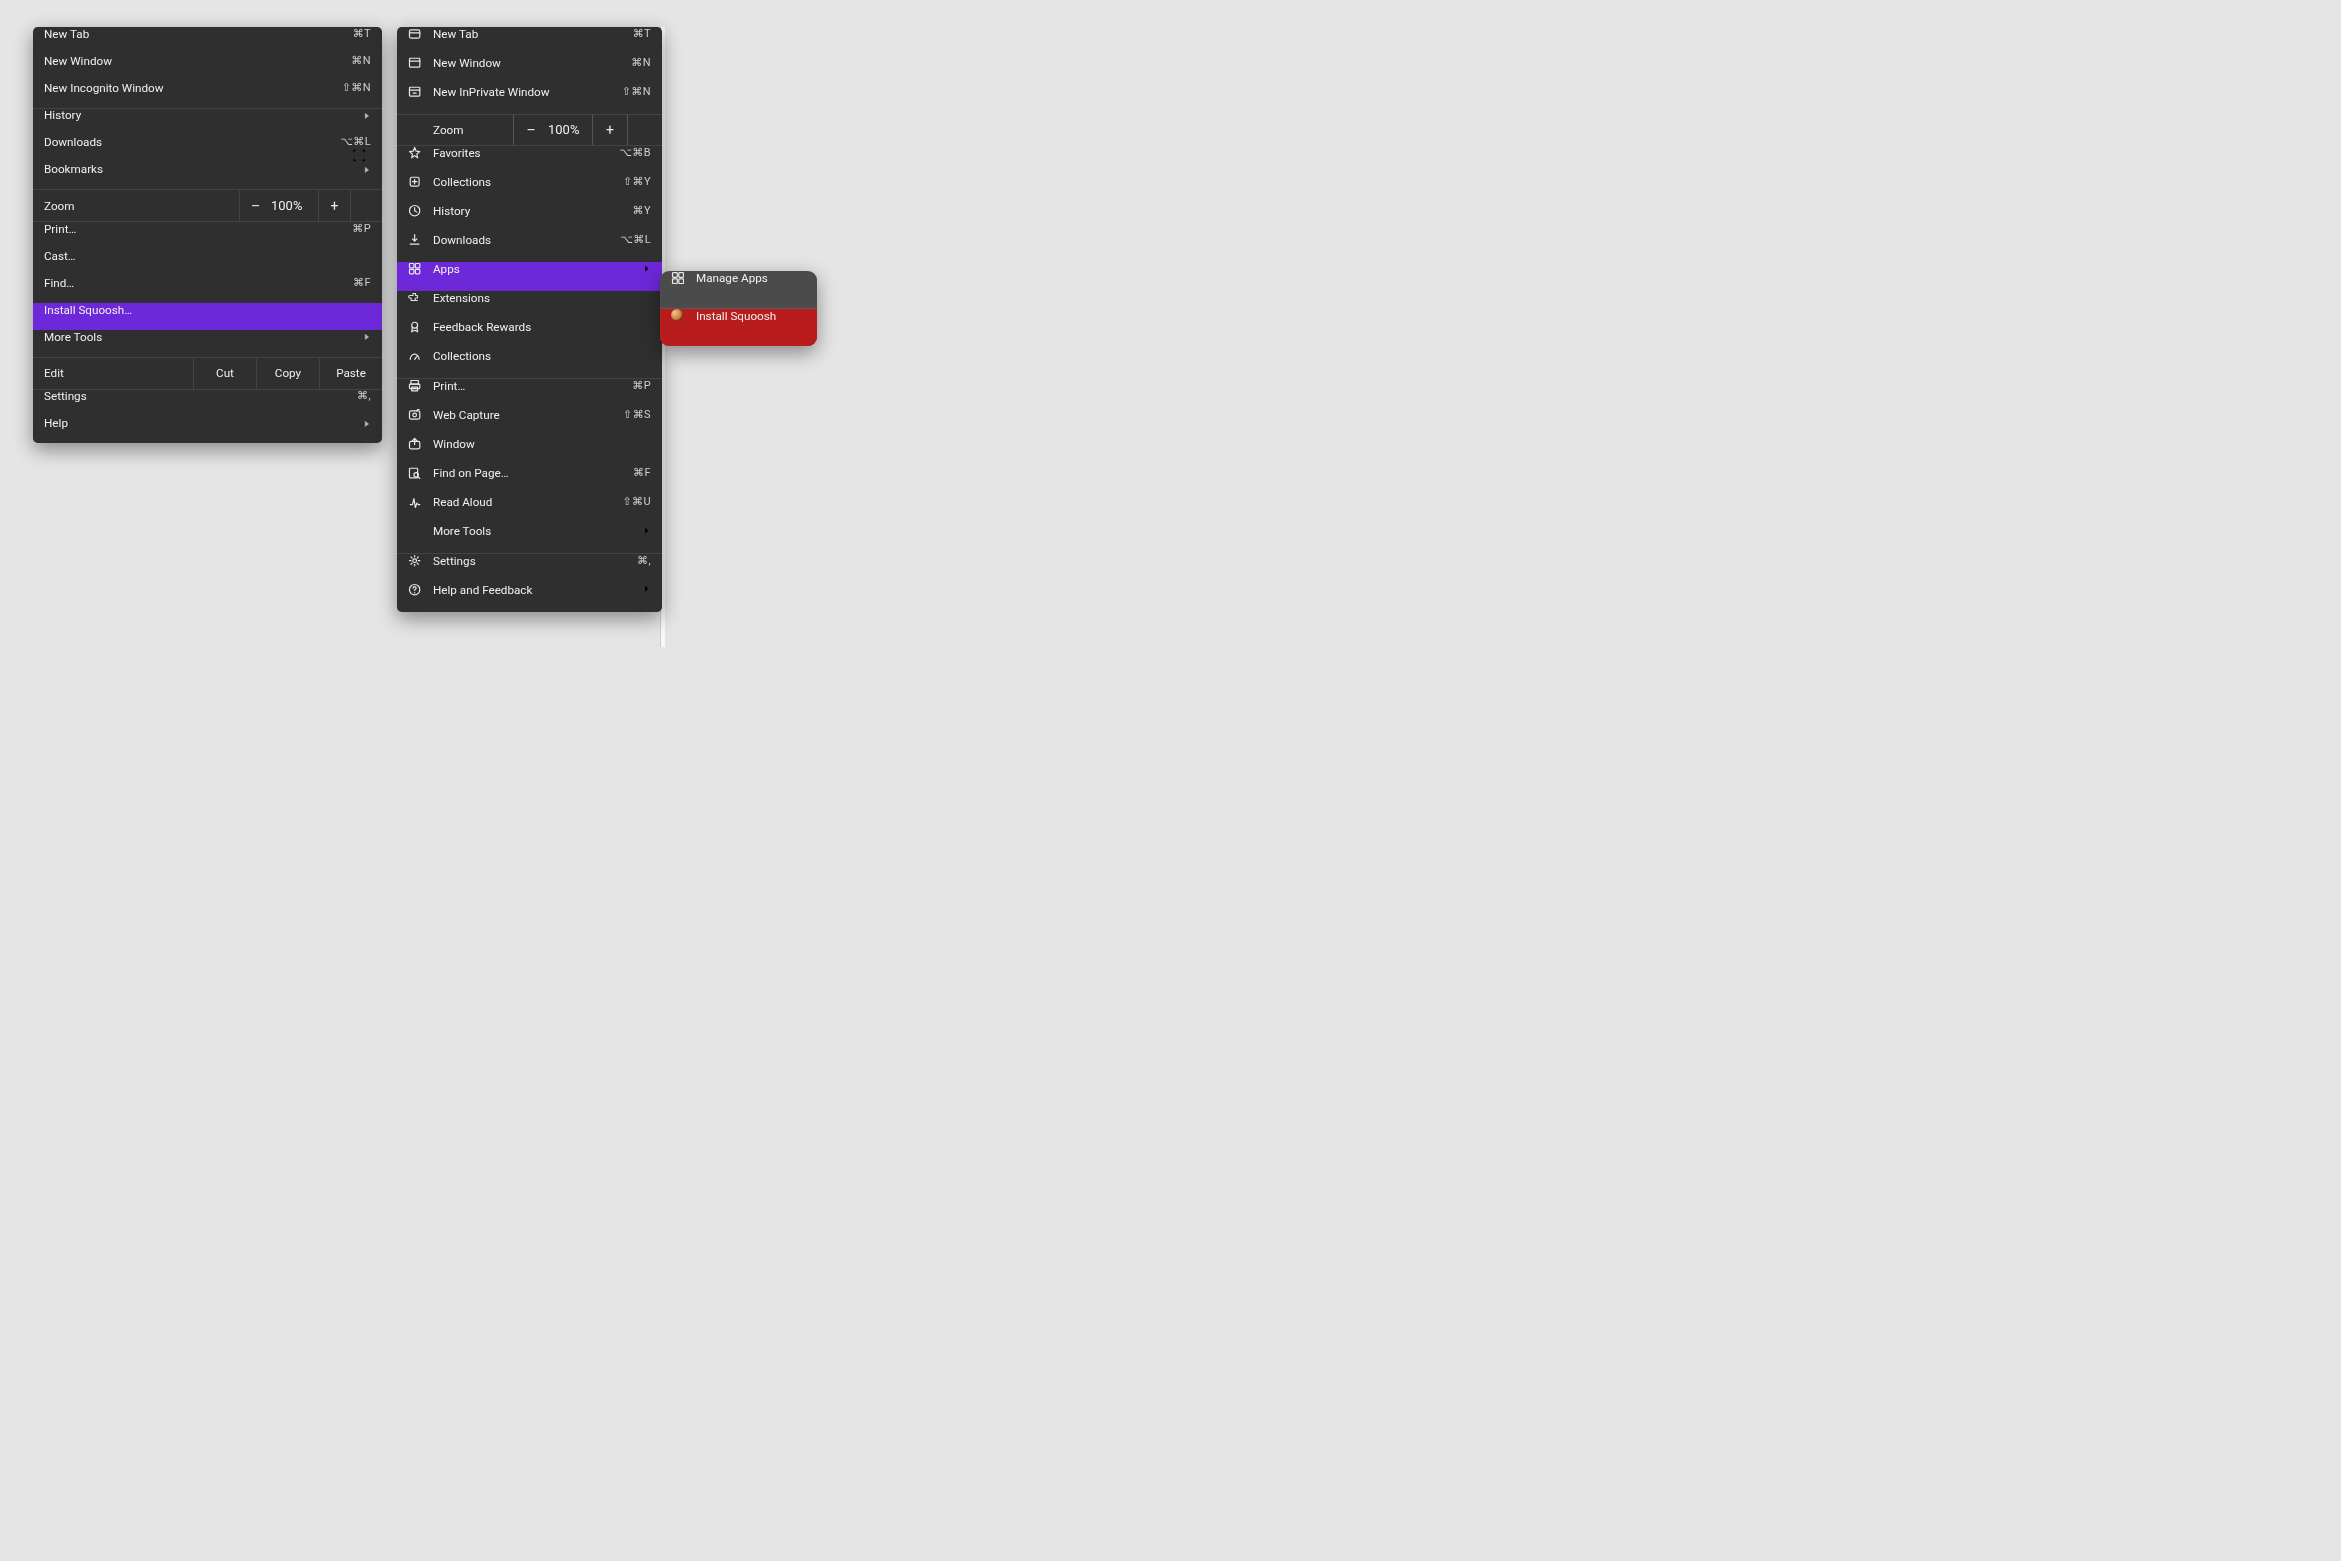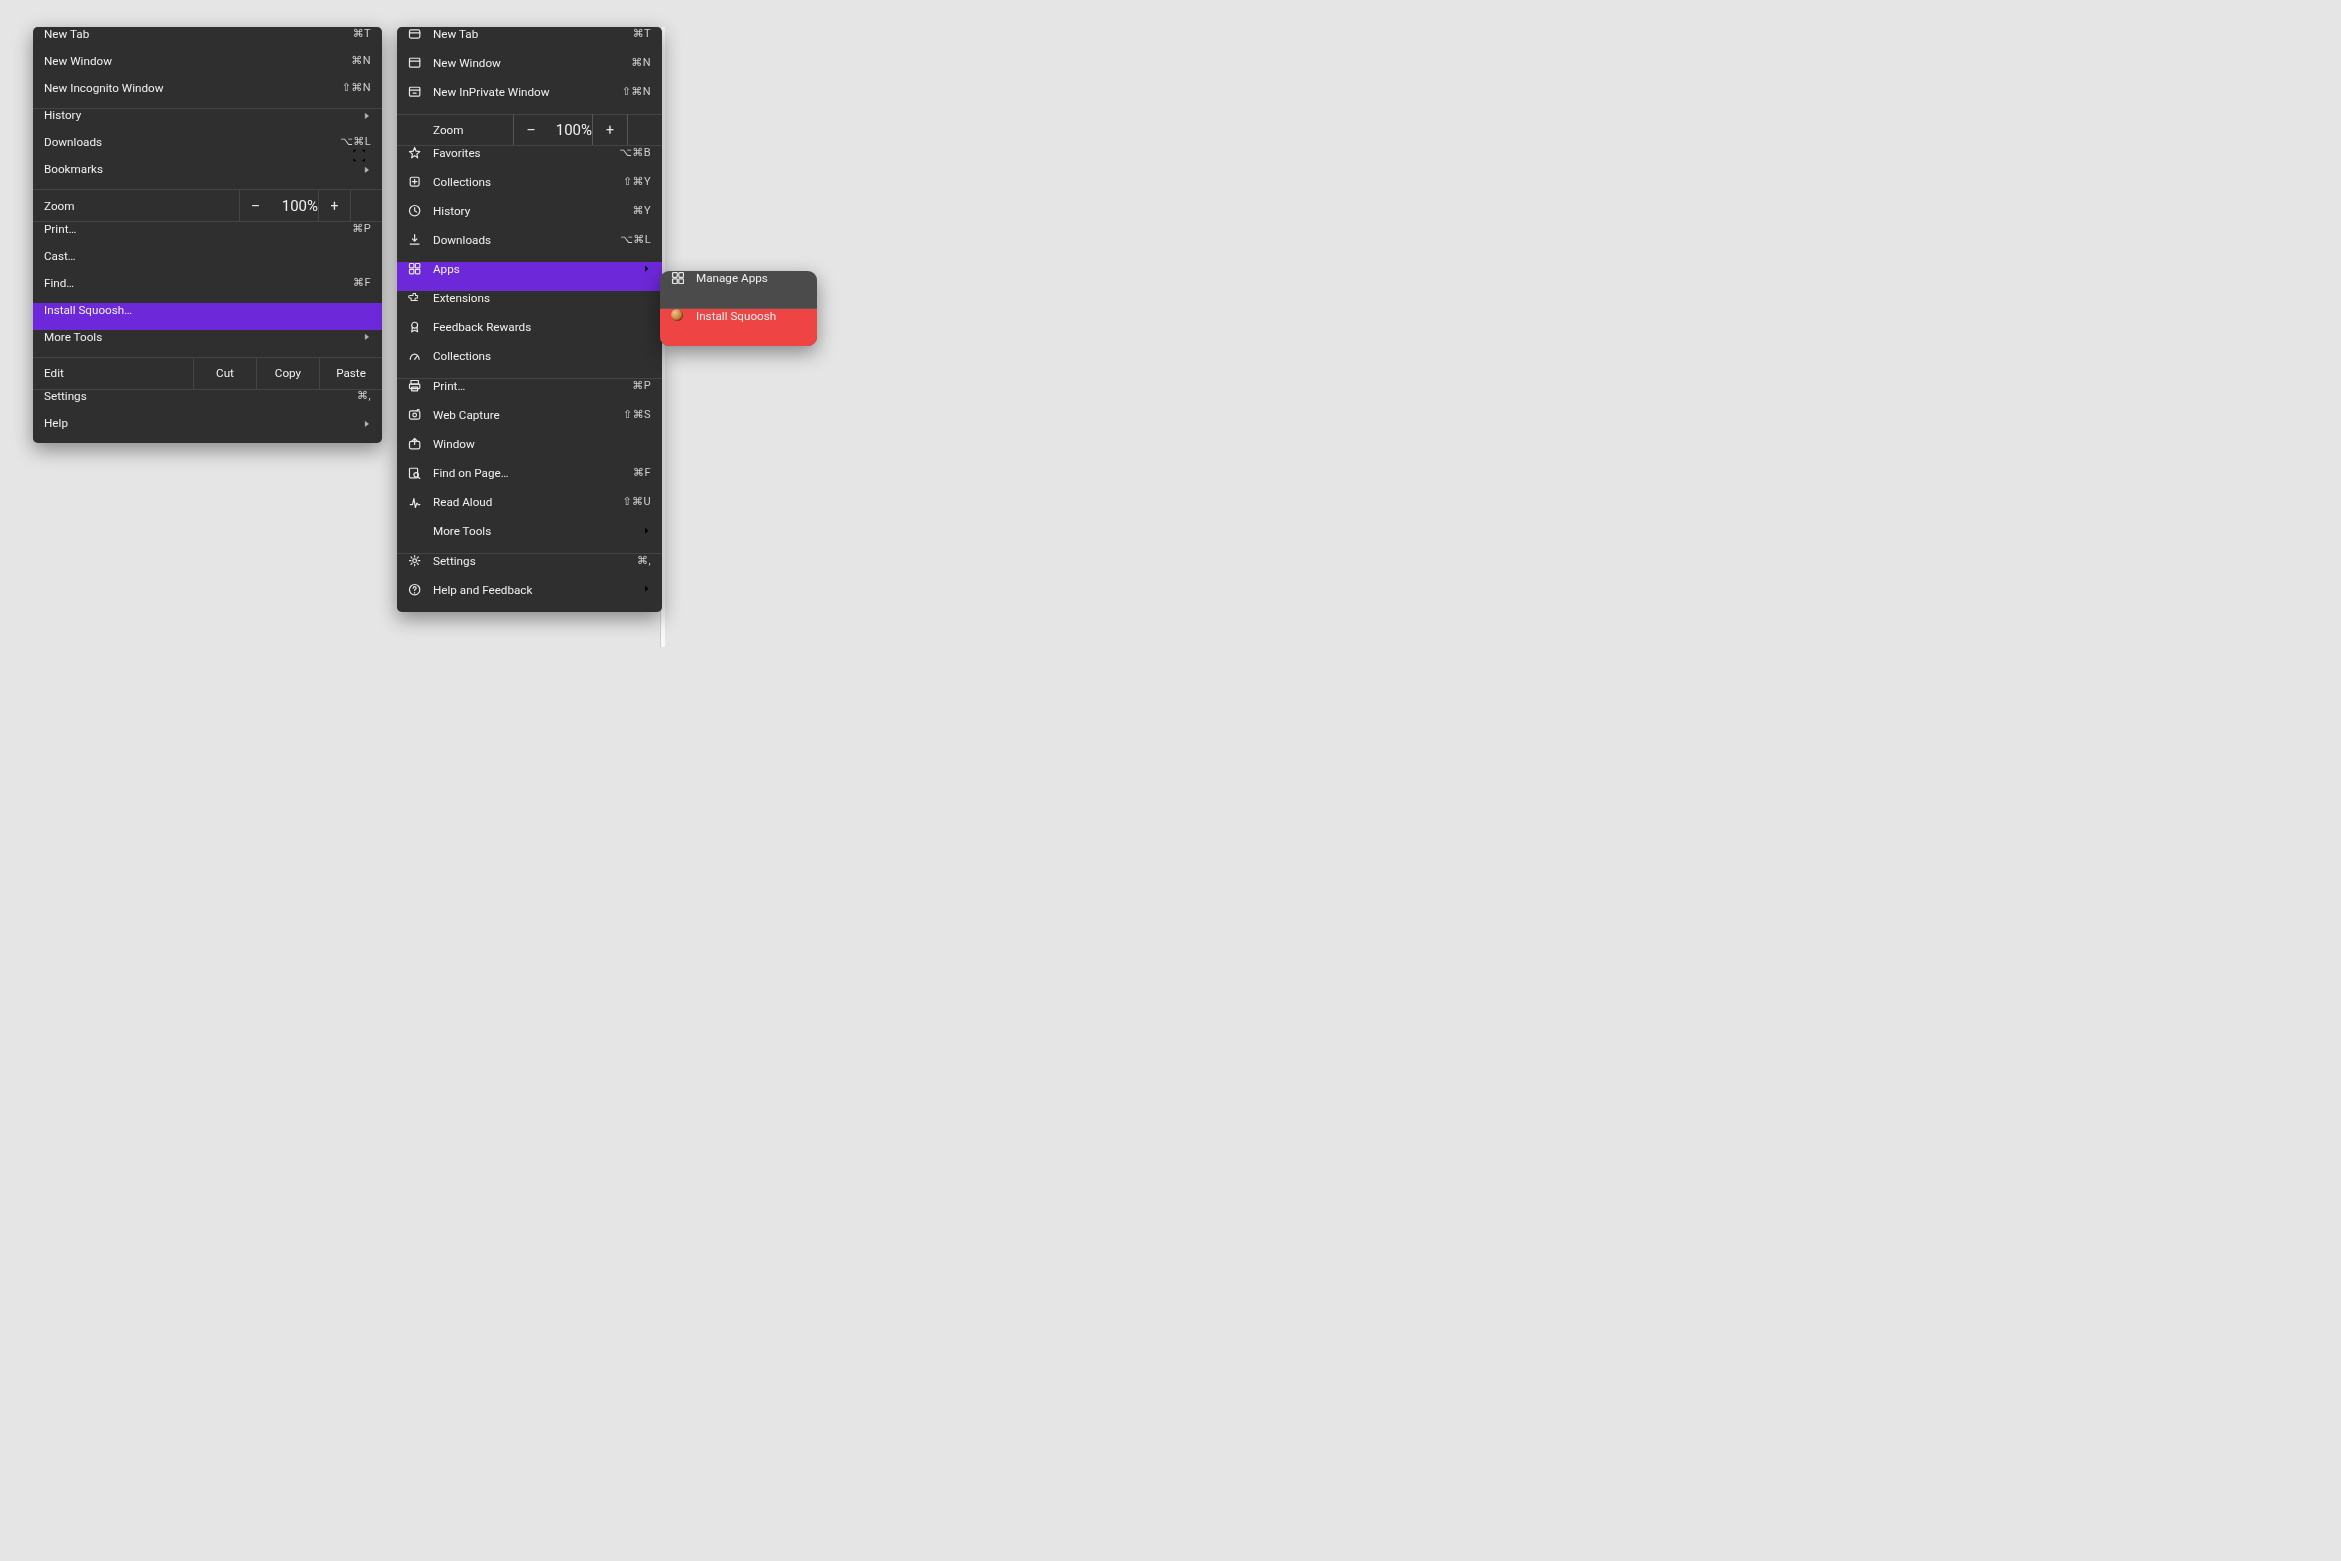--- a/index.html
+++ b/index.html
@@ -6,30 +6,30 @@
 .menu{position:absolute;background:#2f2f2f;border-radius:4.7px;box-shadow:0 6.2px 19px rgba(0,0,0,.4);overflow:hidden}
 .menu.chrome{left:33px;top:26.5px;width:349px}
 .menu.edge{left:397px;top:26.5px;width:265px}
 .menu.sub{left:660px;top:271px;width:157px;background:#4b4b4b;border-radius:9px}
 .sep{height:0.8px;background:#444}
 .menu.sub .sep{background:#5a5a5a}
 .item{display:flex;align-items:flex-start;height:27px;padding:0 11px;white-space:nowrap}
 .menu.edge .item{padding:0 11px 0 9.4px;height:29px}
 .menu.sub .item{height:37px;padding:0 11px 0 9.4px}
 .item.hl{background:#6d28d9}
-.item.hlsub{background:#ef4444}
+.item.hlsub{background:#b91c1c}
 .label{flex:1}
 .short{color:#cfcfcf;font-size:11px;letter-spacing:0.4px}
 .arrow{margin-left:auto;color:#bfbfbf}
 .ic{width:15.6px;display:flex;align-items:center;justify-content:center;margin-right:11px;color:#e8e8e8}
 .ic svg{width:13.3px;height:13.3px;stroke:currentColor;fill:none;stroke-width:1.6;stroke-linecap:round;stroke-linejoin:round}
 .zoomrow{display:flex;align-items:center;height:31px}
 .zoomrow .zl{padding-left:11px;flex:1}
 .zoomrow .btn{width:31px;height:100%;display:flex;align-items:center;justify-content:center;border-left:0.8px solid #444;color:#e8e8e8;font-size:14px}
-.zoomrow .val{width:47px;text-align:right;font-size:15px}
+.zoomrow .val{width:47px;text-align:left;font-size:13px}
 .zoomrow.edge .zl{padding-left:36px}
 .zoomrow.edge .btn{border-left:0.8px solid #555;width:34px}
 .zoomrow.edge .val{width:44px}
 .editrow{display:flex;height:31px}
 .editrow>div{display:flex;align-items:center;justify-content:center;border-left:0.8px solid #444}
 .editrow>div:first-child{flex:1;justify-content:flex-start;padding-left:11px;border-left:none}
 .editrow .cut{width:62px}.editrow .copy{width:62px}.editrow .paste{width:62px}
 .sqicon{width:12.5px;height:12.5px;border-radius:50%;background:radial-gradient(circle at 30% 30%,#f6c28b,#c97a3a 60%,#6b3d1a);box-shadow:inset -0.8px -0.8px 1.6px rgba(0,0,0,.5)}
 .scrollgutter{position:absolute;left:660px;top:26.5px;width:3.9px;height:620px;background:#f8f8f8;border-left:0.8px solid #ccc}
 </style>

